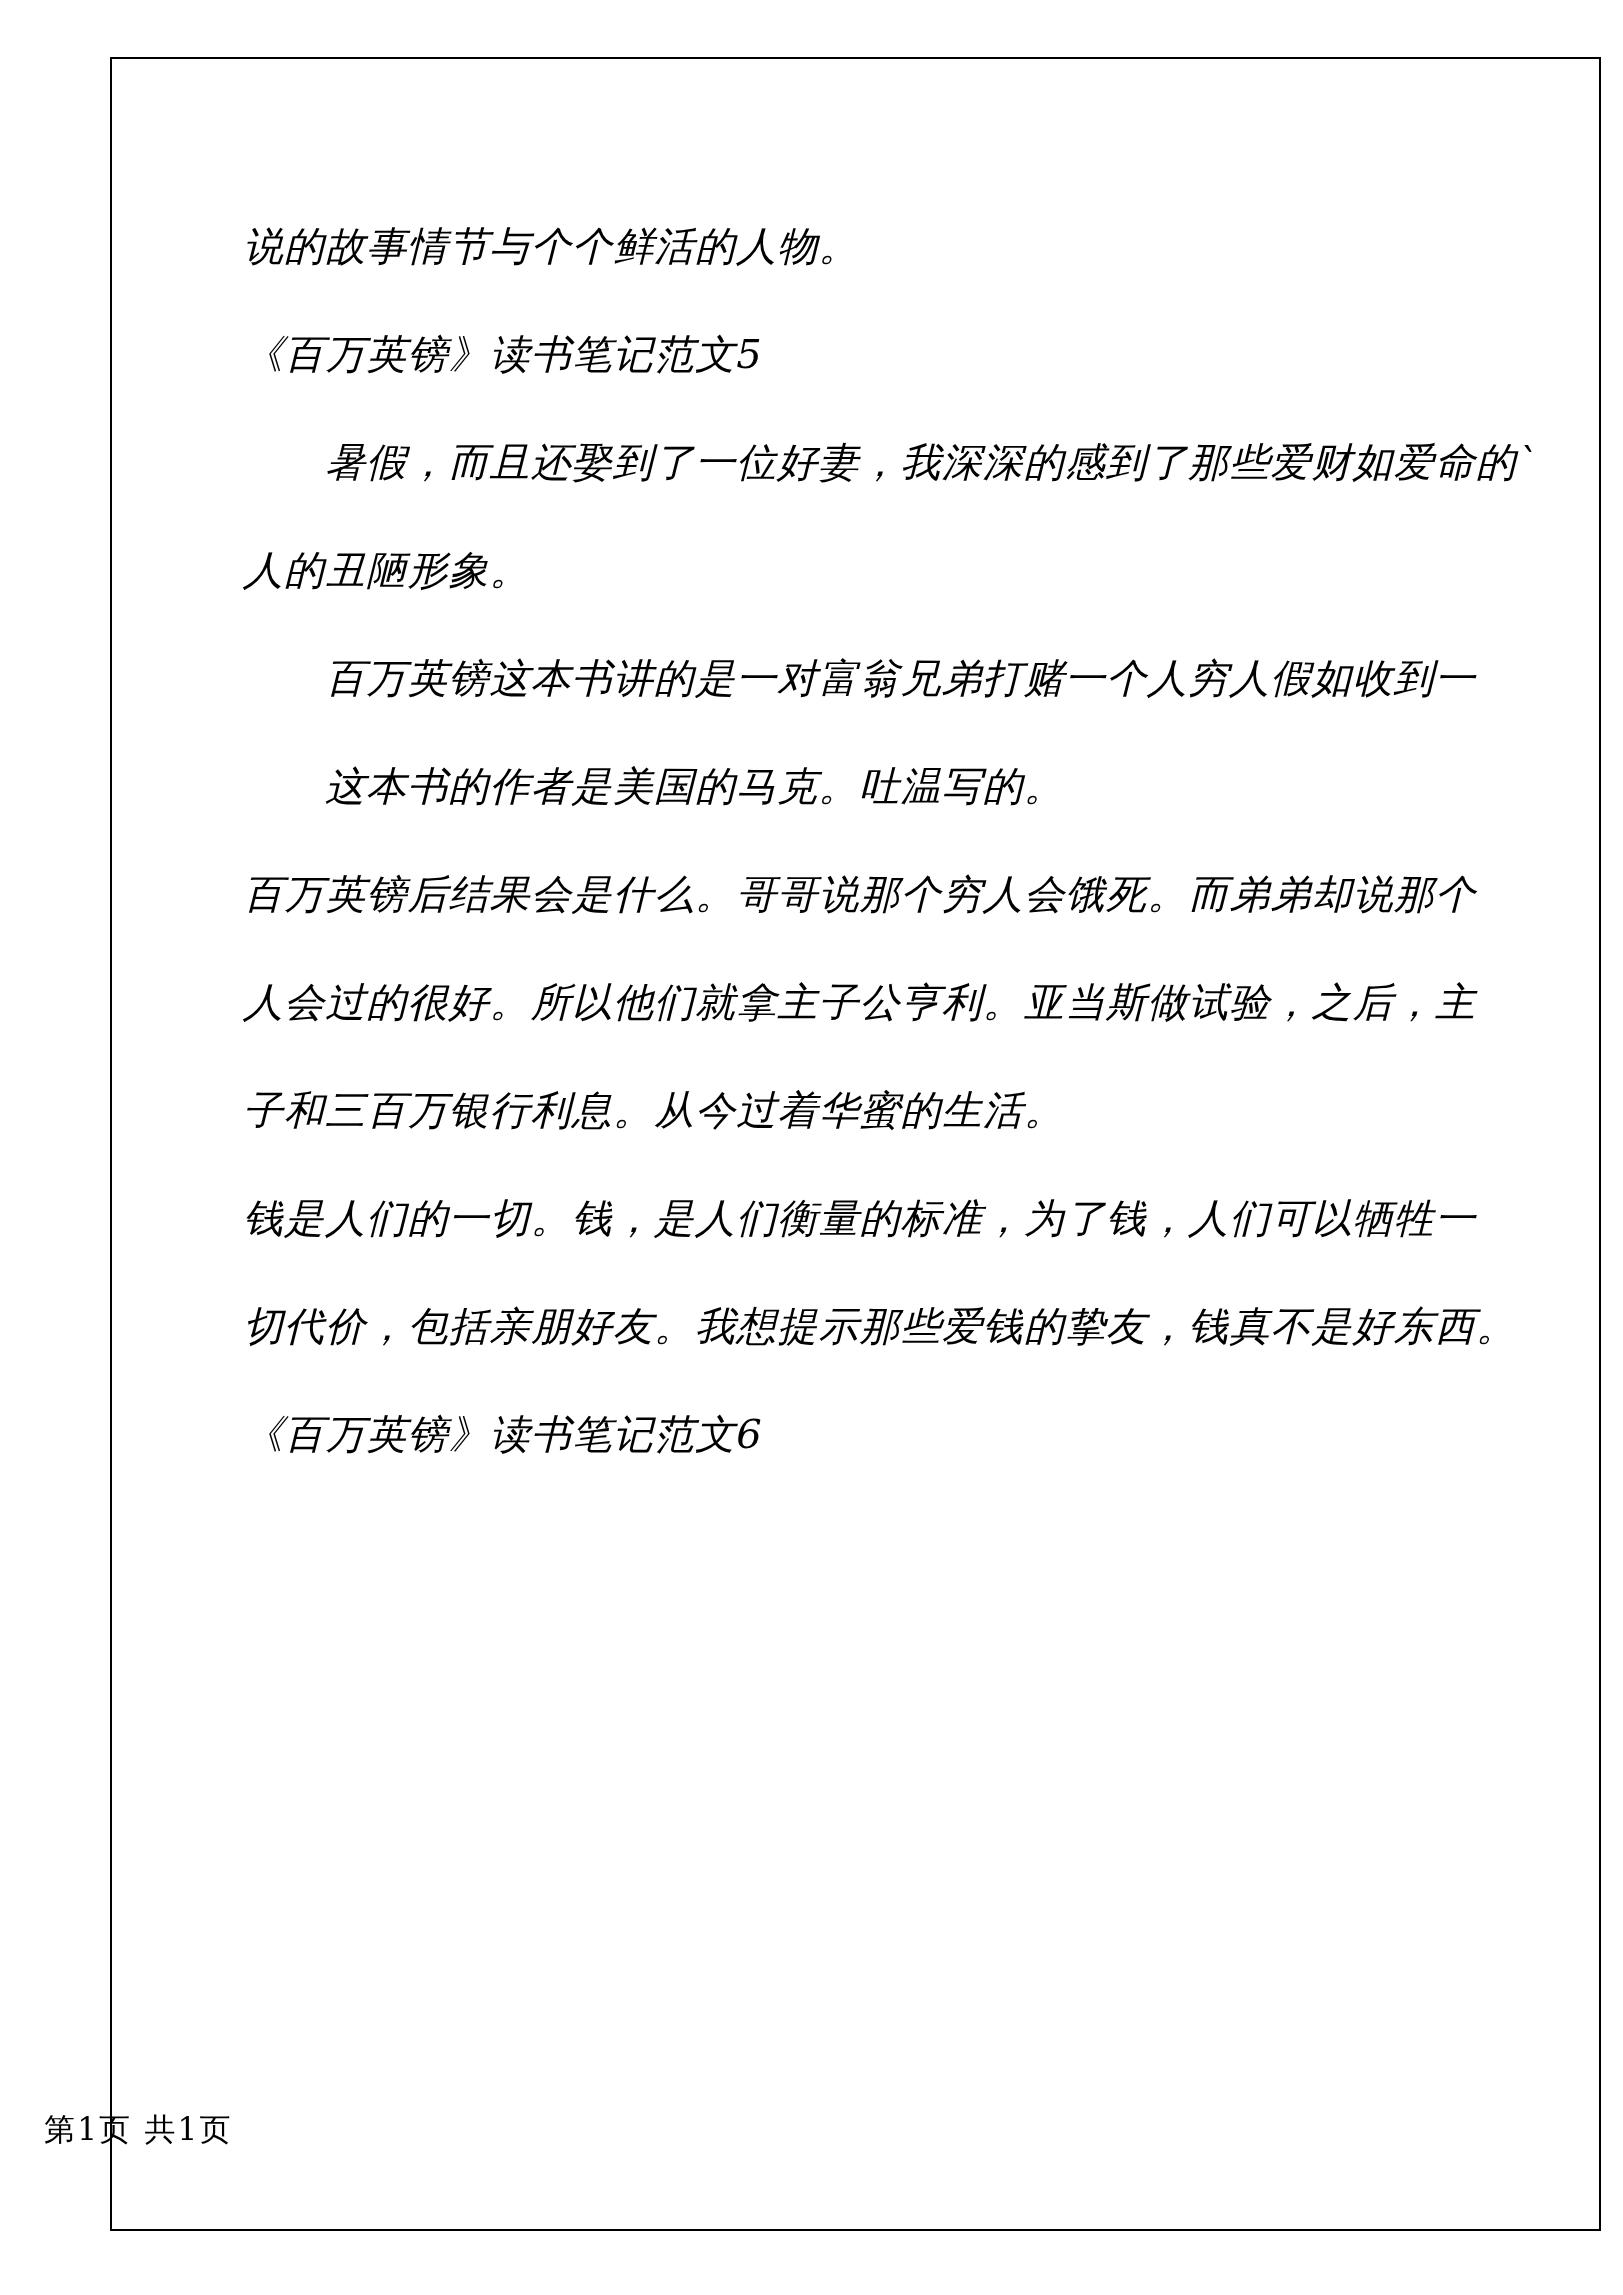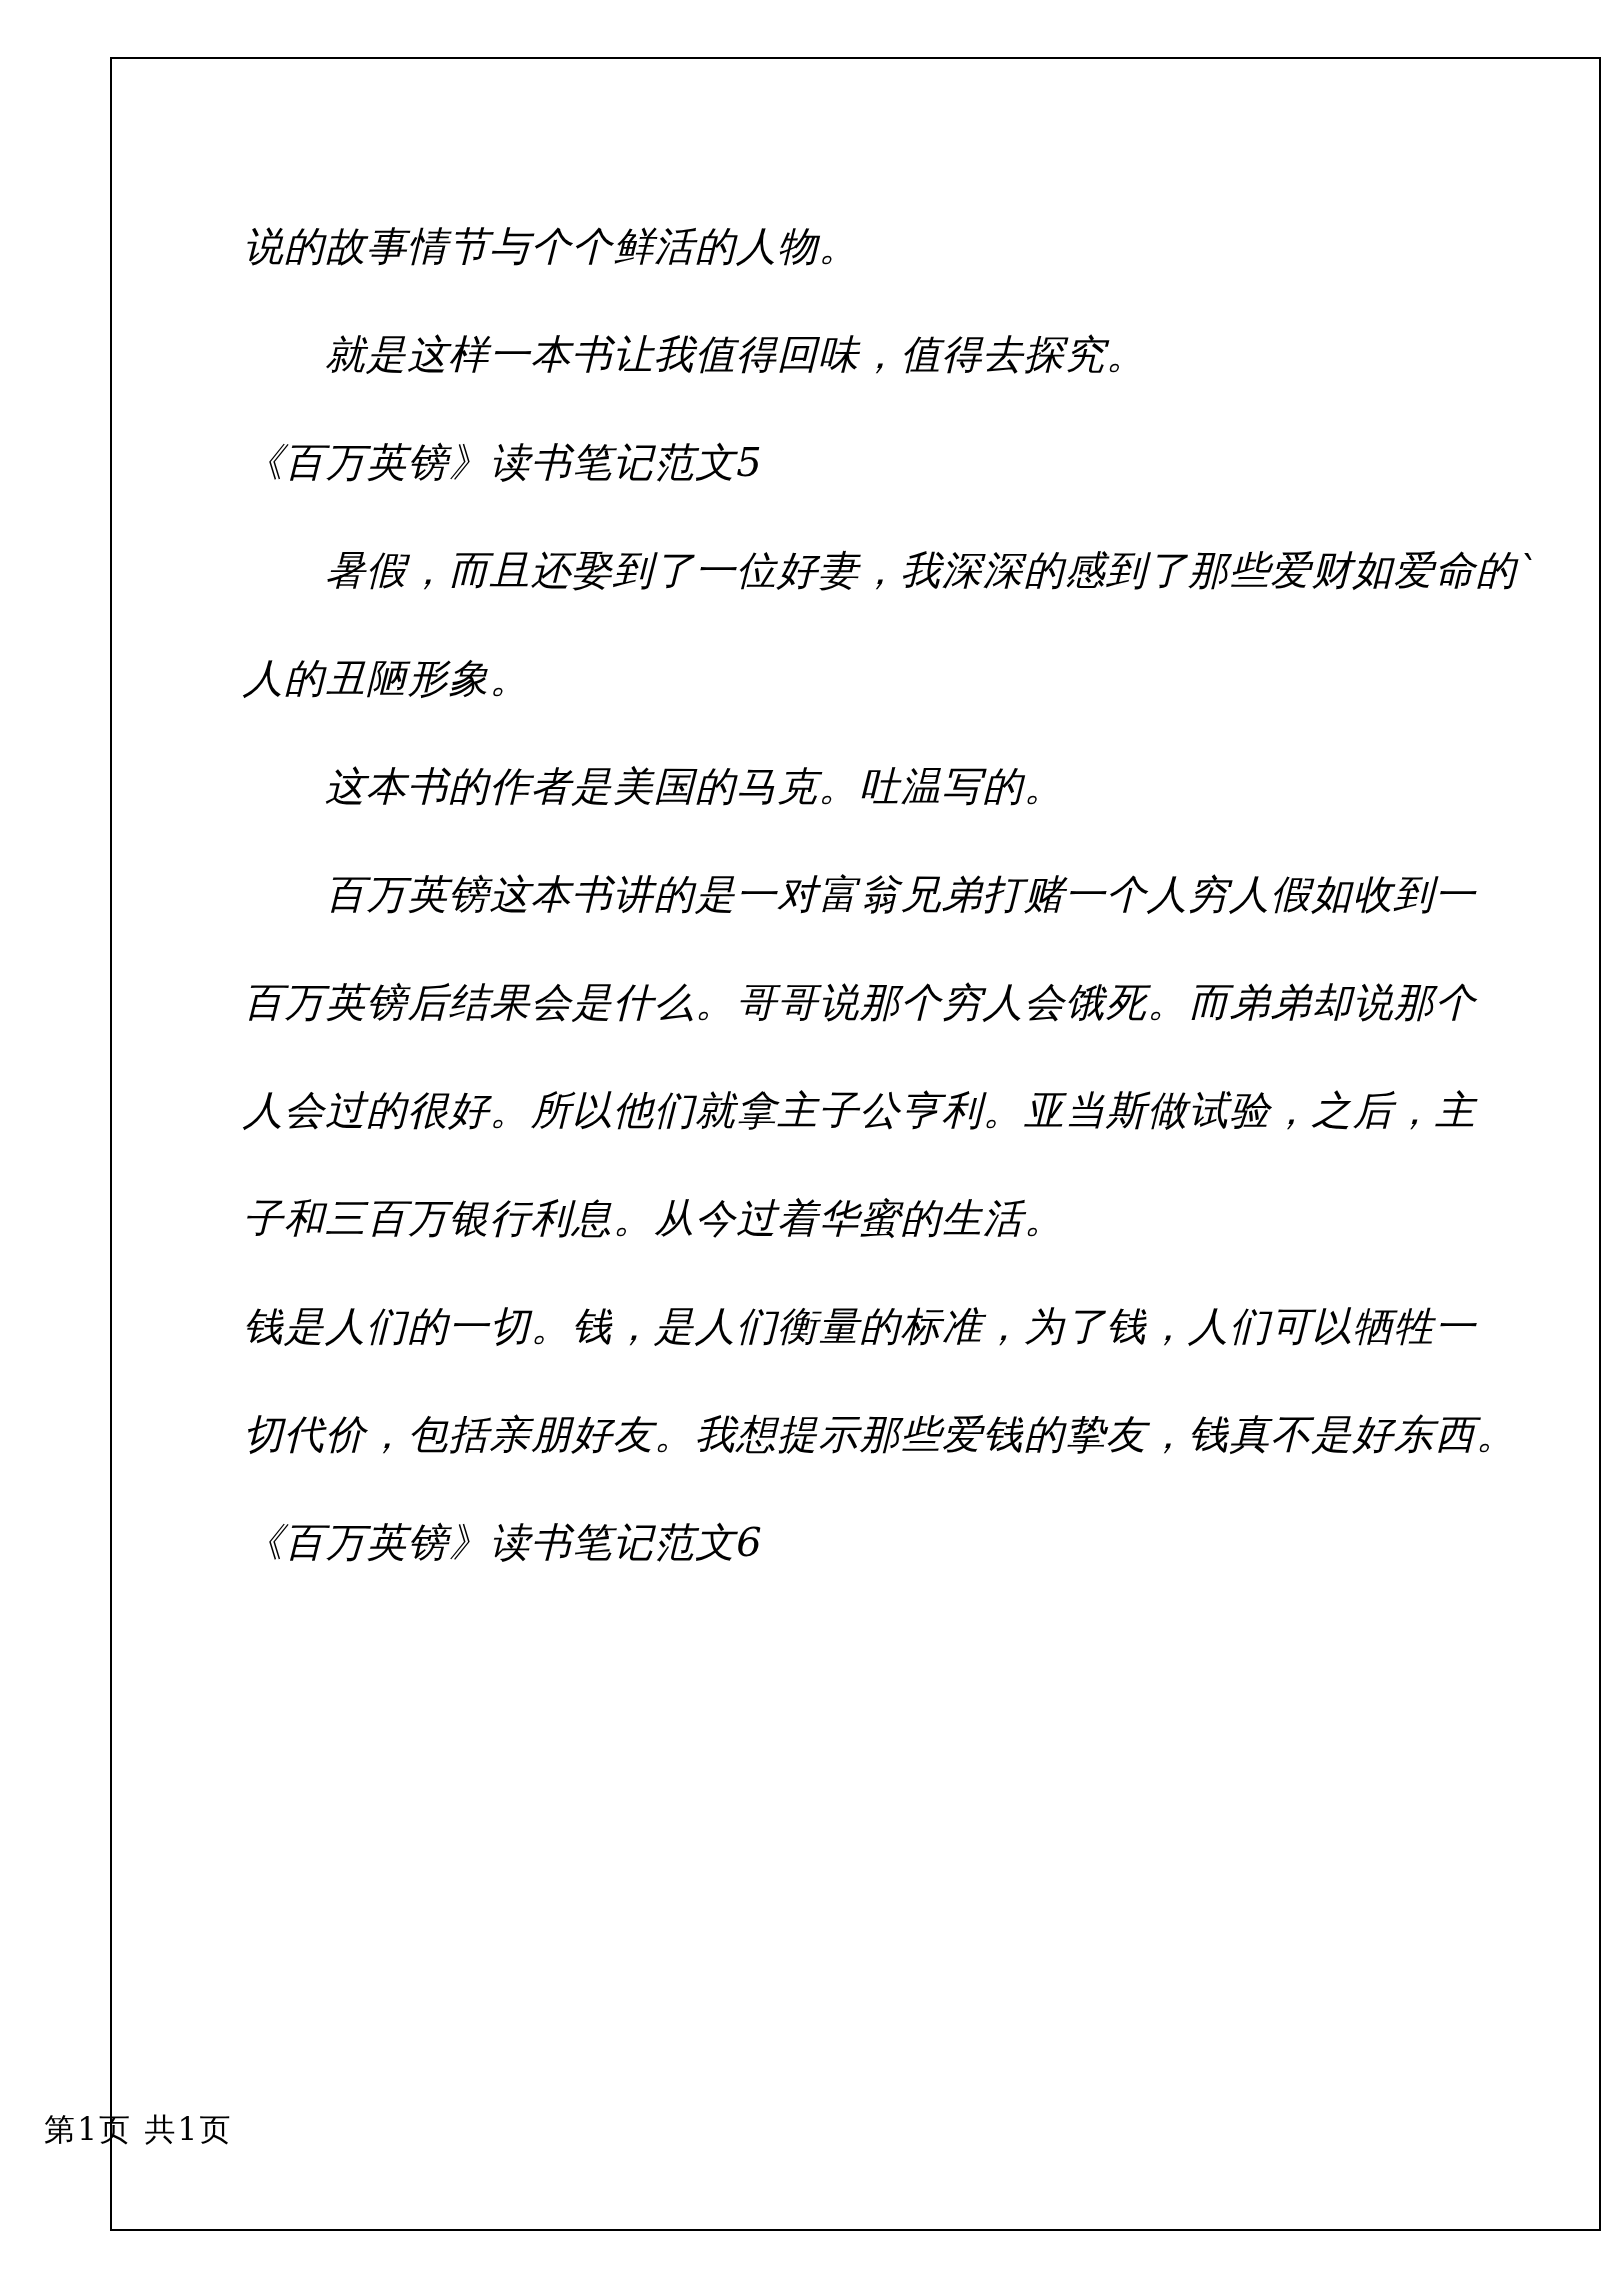--- a/index.html
+++ b/index.html
@@ -60,26 +60,25 @@
 </style>
 </head>
 <body>
 
 <div class="canvas">
 
   <div class="page-frame"></div>
 
   <div class="text-block">
     <div class="line">说的故事情节与个个鲜活的人物。</div>
-    <div class="line indent">就是这样一本书让我值得回味，值得去探究。</div>
     <div class="line">《百万英镑》读书笔记范文5</div>
     <div class="line indent">暑假，而且还娶到了一位好妻，我深深的感到了那些爱财如爱命的`</div>
     <div class="line">人的丑陋形象。</div>
+    <div class="line indent">百万英镑这本书讲的是一对富翁兄弟打赌一个人穷人假如收到一</div>
     <div class="line indent">这本书的作者是美国的马克。吐温写的。</div>
-    <div class="line indent">百万英镑这本书讲的是一对富翁兄弟打赌一个人穷人假如收到一</div>
     <div class="line">百万英镑后结果会是什么。哥哥说那个穷人会饿死。而弟弟却说那个</div>
     <div class="line">人会过的很好。所以他们就拿主子公亨利。亚当斯做试验，之后，主</div>
     <div class="line">子和三百万银行利息。从今过着华蜜的生活。</div>
     <div class="line">钱是人们的一切。钱，是人们衡量的标准，为了钱，人们可以牺牲一</div>
     <div class="line">切代价，包括亲朋好友。我想提示那些爱钱的挚友，钱真不是好东西。</div>
     <div class="line">《百万英镑》读书笔记范文6</div>
   </div>
 
   <div class="page-footer">第1页  共1页</div>
 

